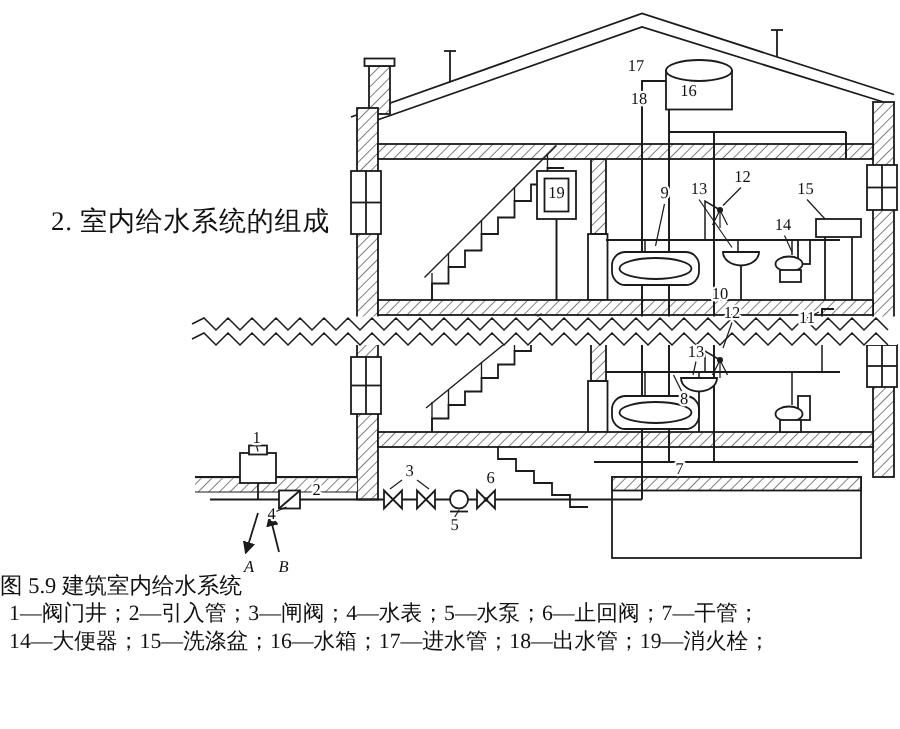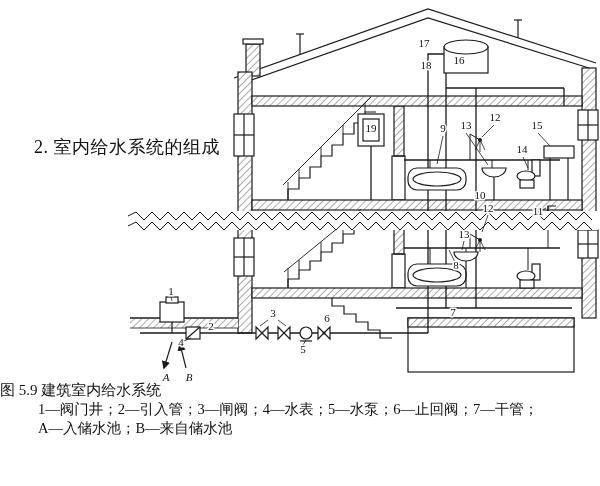--- a/index.html
+++ b/index.html
@@ -1,21 +1,21 @@
 <!DOCTYPE html>
 <html><head>
 <meta charset="utf-8">
 <style>
   html,body{margin:0;padding:0;background:#f6f6f6;}
   .canvas{position:relative;width:600px;height:486px;background:#ffffff;overflow:hidden;
           font-family:"Liberation Serif","DejaVu Serif",serif;color:#111;}
   .canvas svg{position:absolute;left:0;top:0;}
   .heading{position:absolute;left:6px;top:135px;font-size:18px;letter-spacing:.5px;white-space:nowrap;margin-left:28px;}
   .caption{position:absolute;left:0;top:381px;width:100%;text-align:left;font-size:15px;}
-  .legend{position:absolute;left:6px;top:400px;font-size:14.5px;line-height:19.4px;white-space:nowrap;margin-left:32px;}
+  .legend{position:absolute;left:6px;top:400px;font-size:14.5px;line-height:19.4px;white-space:nowrap;}
   .lline{white-space:nowrap;}
   .dlabel{font:11px "Liberation Serif","DejaVu Serif",serif;fill:#111;text-anchor:middle;
           paint-order:stroke;stroke:#fff;stroke-width:3px;stroke-linejoin:round;}
   .it{font-style:italic;}
 </style>
 </head>
 <body>
 
 <div class="canvas">
 
@@ -252,15 +252,15 @@
         <text x="189" y="381" class="dlabel it">B</text>
       </g>
   </svg>
 
   <div class="heading">2. 室内给水系统的组成</div>
 
   <div class="caption">图 5.9  建筑室内给水系统</div>
 
   <div class="legend">
     <div class="lline">1—阀门井；2—引入管；3—闸阀；4—水表；5—水泵；6—止回阀；7—干管；</div>
-    <div class="lline">A—入储水池；B—来自储水池</div>
+    <div class="lline">14—大便器；15—洗涤盆；16—水箱；17—进水管；18—出水管；19—消火栓；</div>
   </div>
 </div>
 
 </body></html>

